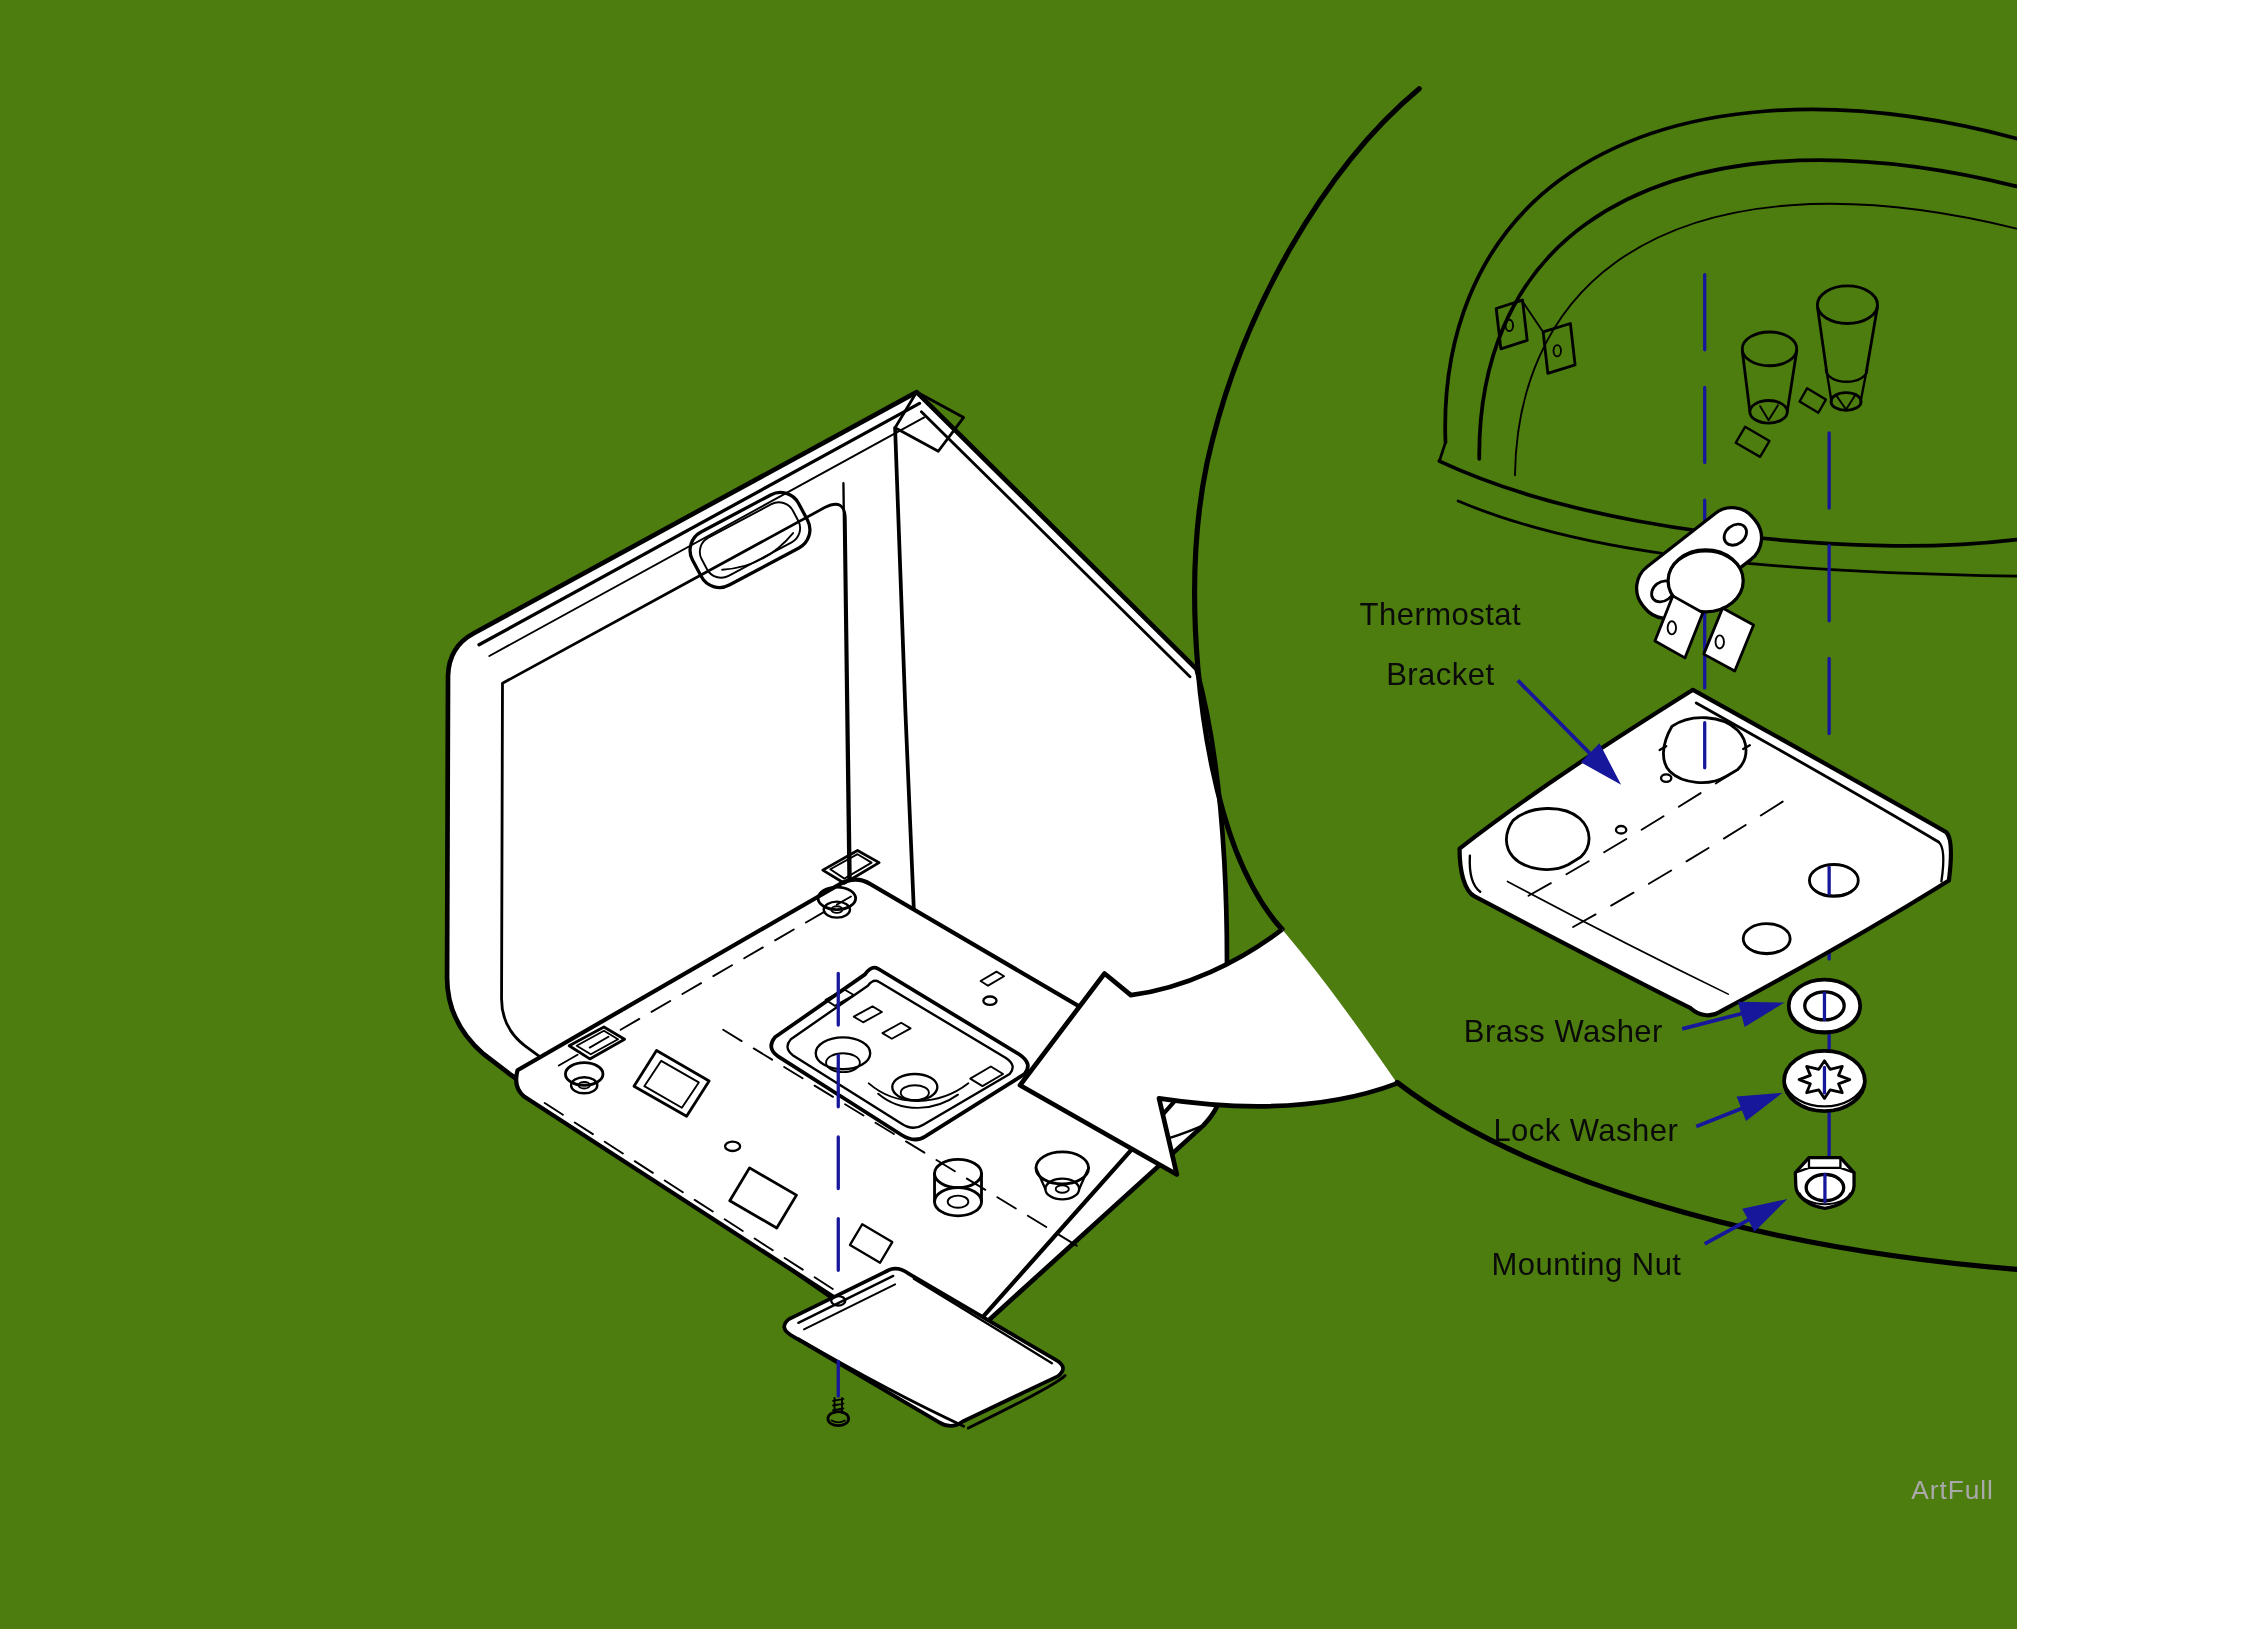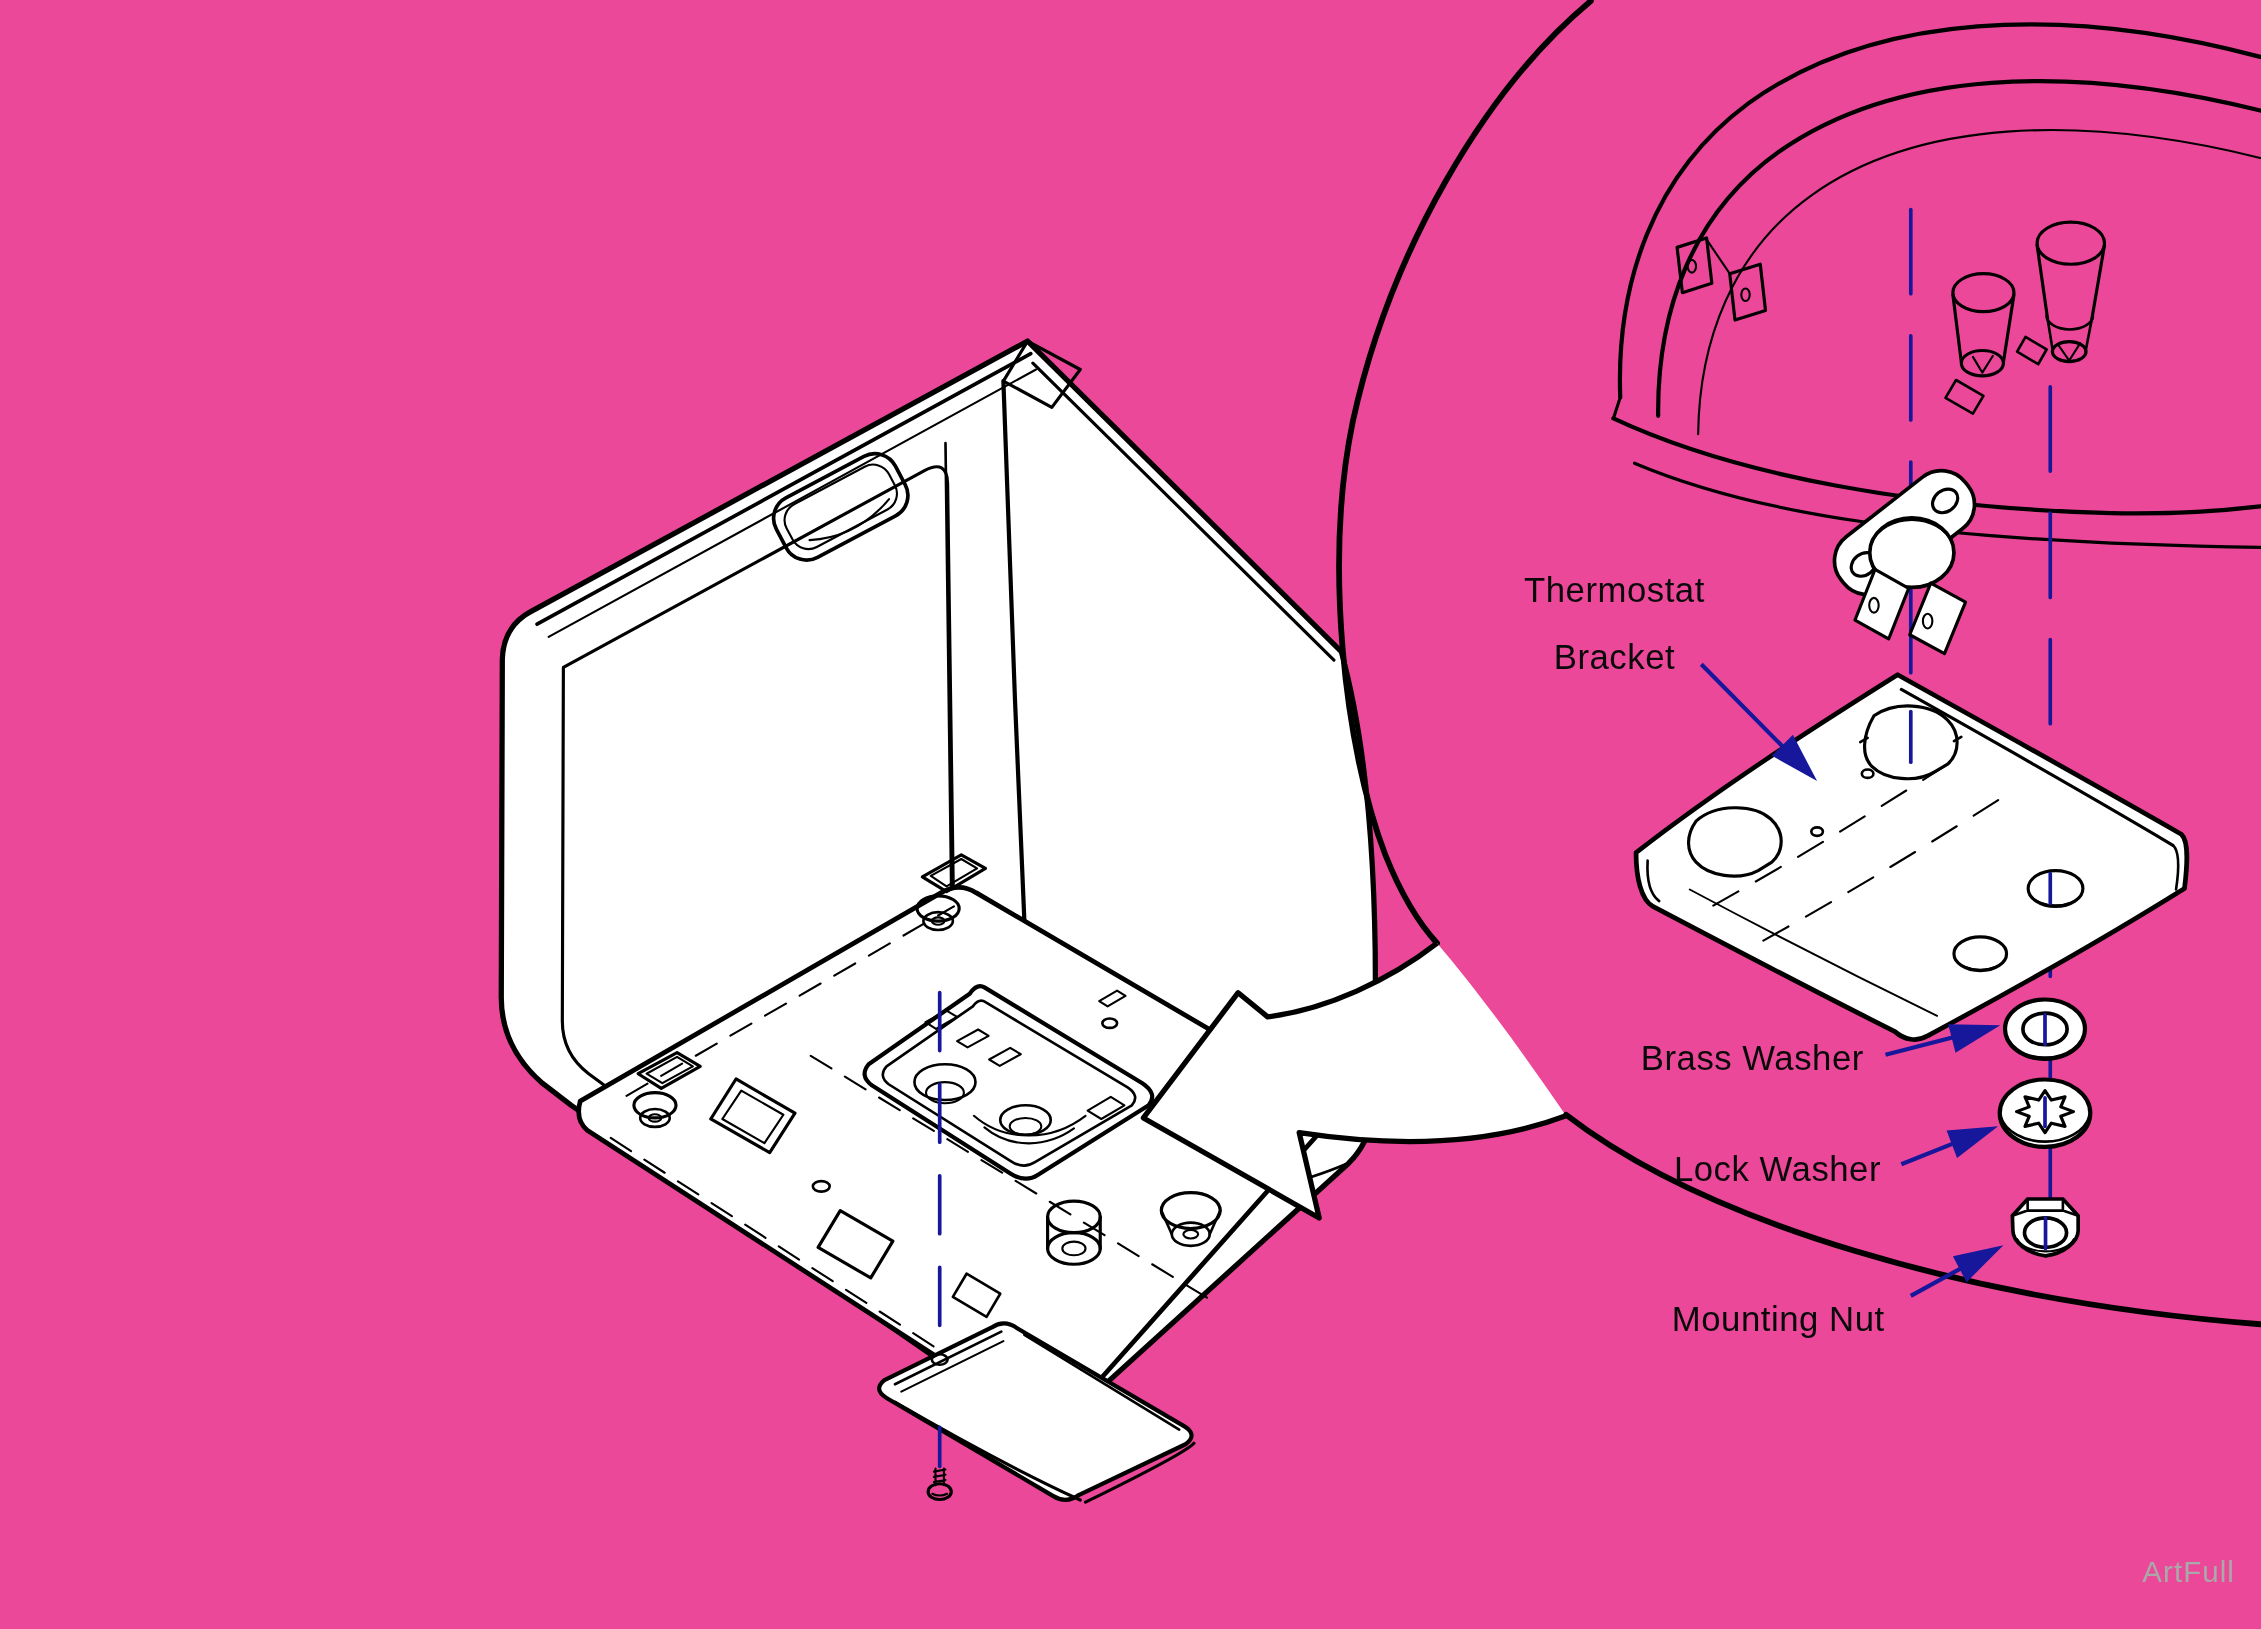--- a/index.html
+++ b/index.html
@@ -1,16 +1,16 @@
 <!DOCTYPE html>
 <html style="font-size:8.4px"><head>
 <meta charset="utf-8">
 <style>
   html,body{margin:0;padding:0;background:#ffffff;}
-  .stage{position:relative;width:2261px;height:1629px;background:#ec4899;overflow:hidden;
+  .stage{position:relative;width:2017px;height:1629px;background:#4d7c0f;overflow:hidden;
          font-family:"Liberation Sans", sans-serif;}
   svg{display:block;width:100%;height:100%;}
   .lbl{font-family:"Liberation Sans", sans-serif;font-size:66px;font-weight:400;
        letter-spacing:1px;fill:#0a0a0a;}
   .wm{font-family:"Liberation Sans", sans-serif;font-size:56px;fill:#a9a9a9;letter-spacing:2px;}
 </style>
 </head>
 <body>
 
 <div class="stage">

